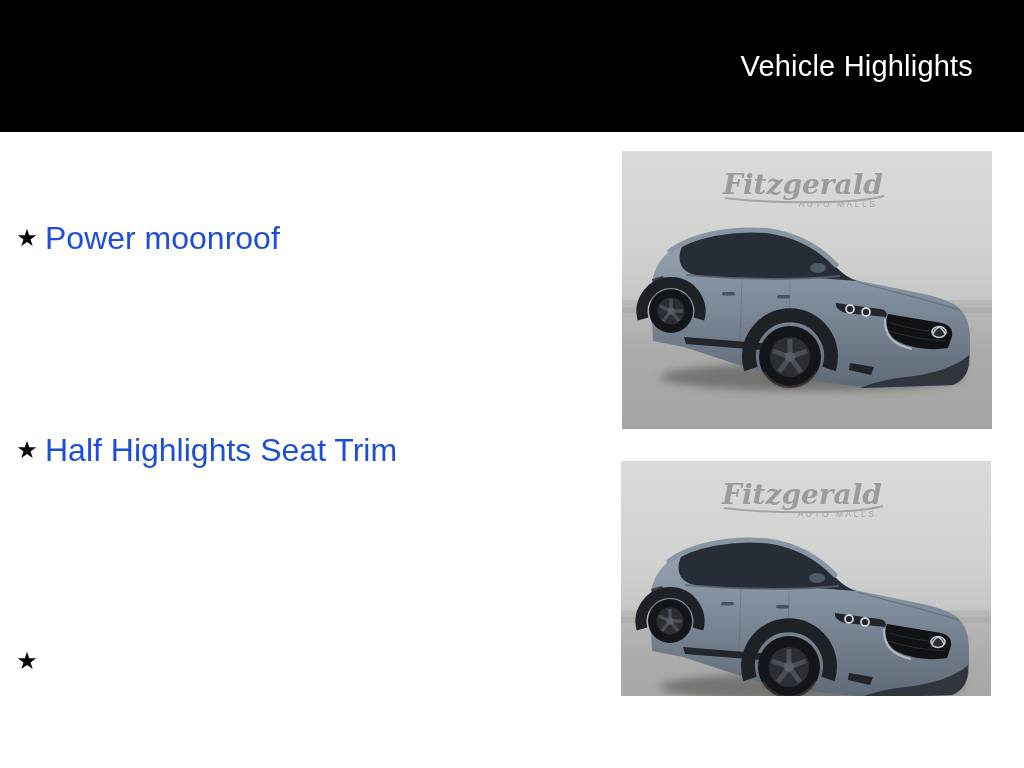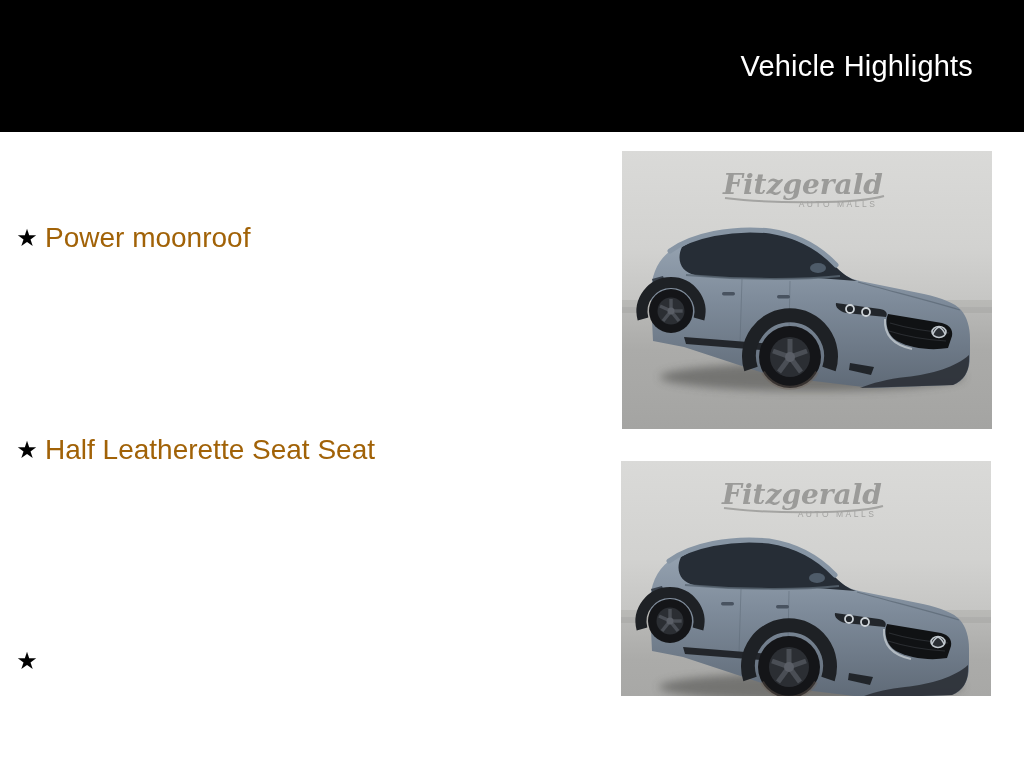--- a/index.html
+++ b/index.html
@@ -49,23 +49,23 @@
     height: 32px;
   }
   .feature .star {
     font-size: 24px;
     line-height: 32px;
     color: #000000;
     width: 30px;
     text-align: center;
   }
   .feature .feature-label {
-    font-size: 28px;
+    font-size: 32px;
     line-height: 32px;
-    color: #a16207;
+    color: #1d4ed8;
     margin-left: 3px;
     white-space: nowrap;
   }
   .feature.f1 { top: 222px; }
   .feature.f2 { top: 434px; }
   .feature.f3 { top: 645px; }
   
   .photo {
     position: absolute;
     margin: 0;
@@ -87,21 +87,21 @@
     <h1 class="title">Vehicle Highlights</h1>
   </header>
 
   <ul class="features">
     <li class="feature f1">
       <span class="star">★</span>
       <span class="feature-label">Power moonroof</span>
     </li>
     <li class="feature f2">
       <span class="star">★</span>
-      <span class="feature-label">Half Leatherette Seat Seat</span>
+      <span class="feature-label">Half Highlights Seat Trim</span>
     </li>
     <li class="feature f3">
       <span class="star">★</span>
     </li>
   </ul>
 
   <figure class="photo photo-top">
     <svg viewBox="0 0 370 278">
       <use href="#car-scene"></use>
     </svg>

